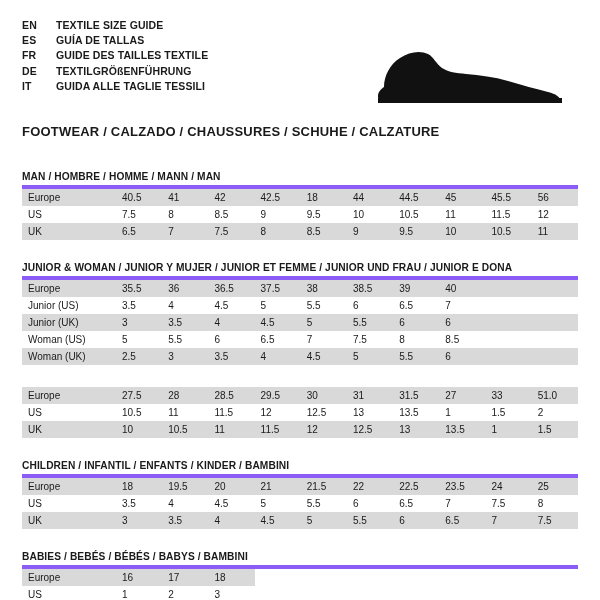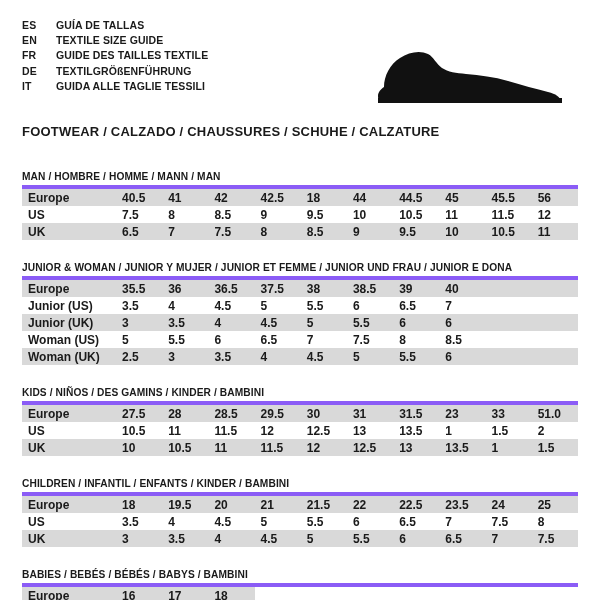--- a/index.html
+++ b/index.html
@@ -72,22 +72,21 @@
     font-weight: bold;
     letter-spacing: 0.1px;
     padding-bottom: 3px;
     border-bottom: 4px solid #8b5cf6;
     margin-bottom: 0;
   }
   table.sizes {
     width: 100%;
     border-collapse: collapse;
     table-layout: fixed;
-    font-size: 12px;
-    font-weight: bold;
+    font-size: 10px;
   }
   table.sizes td {
     height: 17px;
     padding: 0 0 0 6px;
     text-align: left;
     white-space: nowrap;
     border: 0;
   }
   table.sizes tr.shaded td {
     background: #d9d9d9;
@@ -103,26 +102,26 @@
 </style>
 </head>
 <body>
 
 <div class="page">
 
   <div class="header">
     <table class="lang-table">
       <tbody>
         <tr>
+          <td class="lang-code">EN</td>
+          <td class="lang-title">TEXTILE SIZE GUIDE</td>
+        </tr>
+        <tr>
           <td class="lang-code">ES</td>
           <td class="lang-title">GUÍA DE TALLAS</td>
-        </tr>
-        <tr>
-          <td class="lang-code">EN</td>
-          <td class="lang-title">TEXTILE SIZE GUIDE</td>
         </tr>
         <tr>
           <td class="lang-code">FR</td>
           <td class="lang-title">GUIDE DES TAILLES TEXTILE</td>
         </tr>
         <tr>
           <td class="lang-code">DE</td>
           <td class="lang-title">TEXTILGRÖßENFÜHRUNG</td>
         </tr>
         <tr>
@@ -256,33 +255,32 @@
           <td>5.5</td>
           <td>6</td>
           <td></td>
           <td></td>
         </tr>
       </tbody>
     </table>
   </div>
 
   <div class="block">
-    <div class="block-head">KIDS / NIÑOS / DES GAMINS / KINDER / BAMBINI</div>
     <table class="sizes">
       <tbody>
         <tr class="shaded">
           <td class="label">Europe</td>
           <td>27.5</td>
           <td>28</td>
           <td>28.5</td>
           <td>29.5</td>
           <td>30</td>
           <td>31</td>
           <td>31.5</td>
-          <td>23</td>
+          <td>27</td>
           <td>33</td>
           <td>51.0</td>
         </tr>
         <tr>
           <td class="label">US</td>
           <td>10.5</td>
           <td>11</td>
           <td>11.5</td>
           <td>12</td>
           <td>12.5</td>

